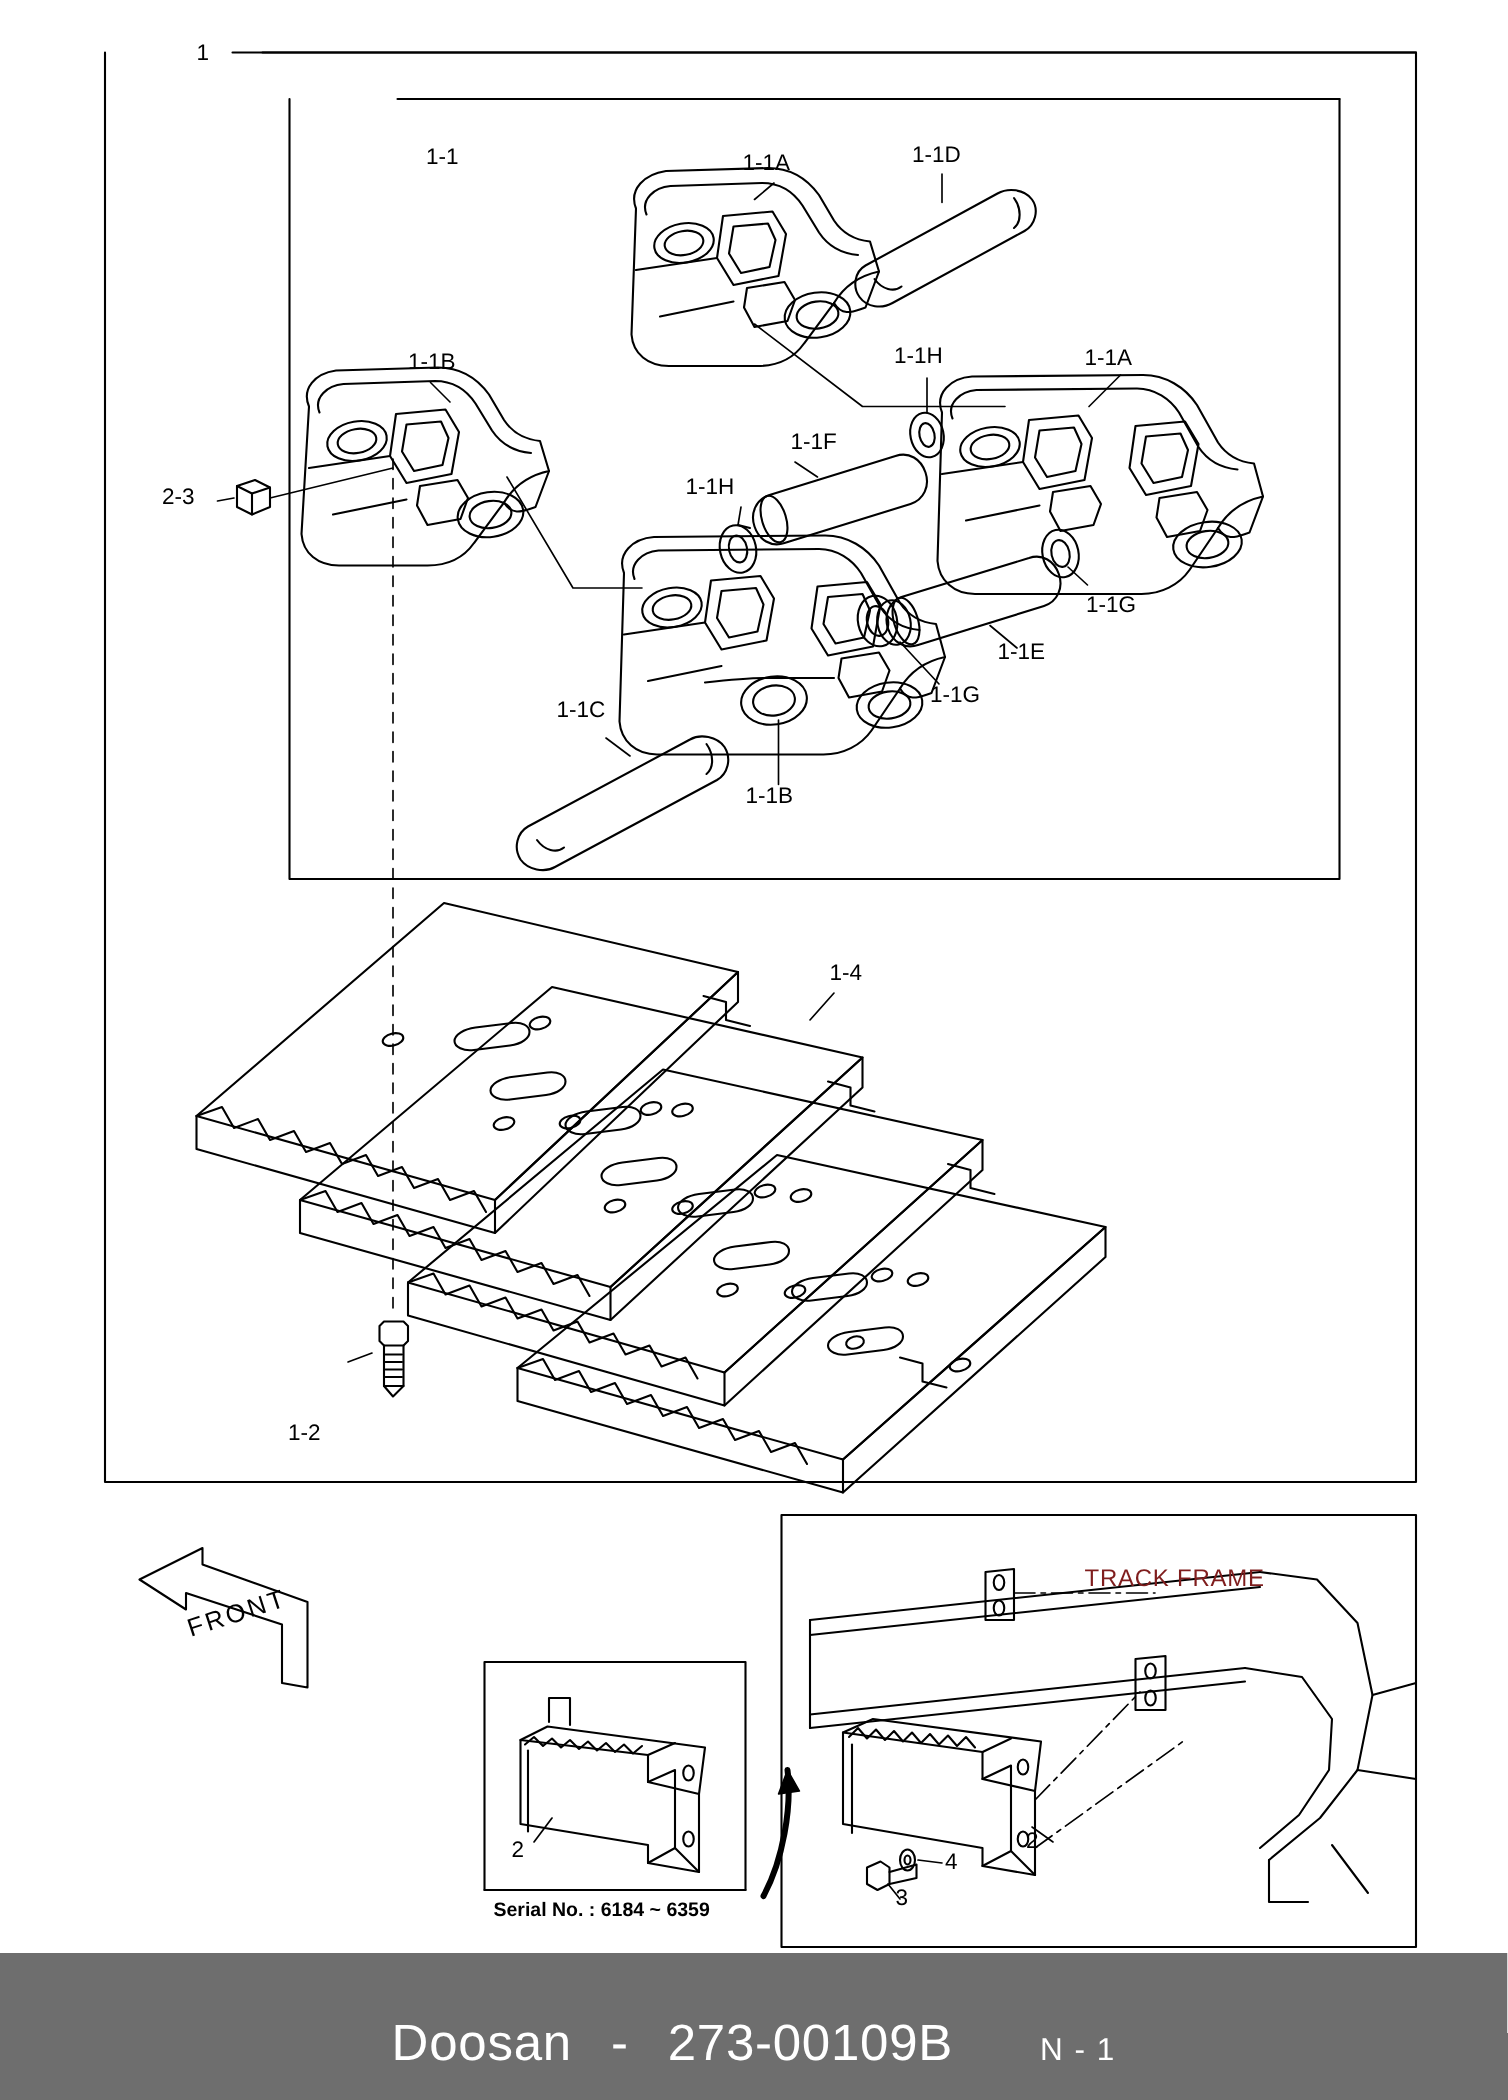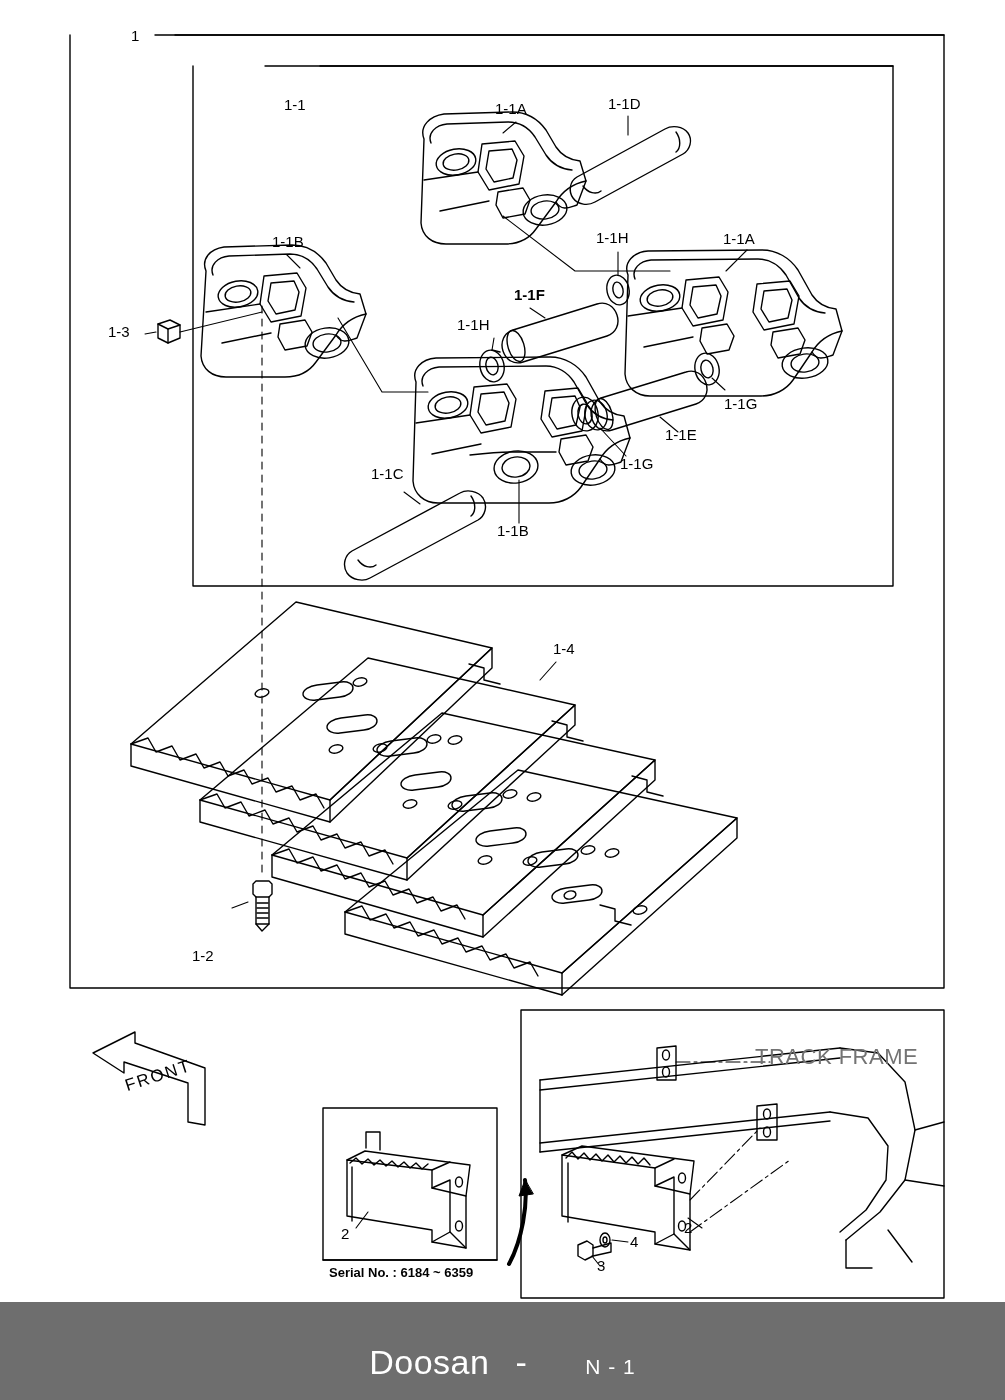--- a/index.html
+++ b/index.html
@@ -65,25 +65,24 @@
     margin-left: 32px;
   }
   .serial-text {
     position: absolute;
     font-size: 13px;
     color: #000;
     white-space: nowrap;
   }
   .trackframe-text {
     position: absolute;
-    font-size: 22px;
+    font-size: 16px;
     letter-spacing: 0.5px;
-    color: #737373;
+    color: #7f1d1d;
     white-space: nowrap;
-    margin-left: 32px;
   }
   .front-text {
     position: absolute;
     font-size: 17px;
     color: #000;
     white-space: nowrap;
     transform: rotate(-18deg);
     letter-spacing: 2px;
   }
 </style>
@@ -417,40 +416,41 @@
     </g>
   </svg>
 
   <div class="lbl" style="left:131px; top:28px;">1</div>
   <div class="lbl" style="left:284px; top:59px;margin-top:38px;">1-1</div>
   <div class="lbl" style="left:495px; top:101px;">1-1A</div>
   <div class="lbl" style="left:608px; top:96px;text-align:center;">1-1D</div>
   <div class="lbl" style="left:272px; top:234px;">1-1B</div>
   <div class="lbl" style="left:596px; top:230px;">1-1H</div>
   <div class="lbl" style="left:723px; top:231px;">1-1A</div>
-  <div class="lbl" style="left:514px; top:287px;font-weight:bold;">1-1F</div>
+  <div class="lbl" style="left:527px; top:287px;">1-1F</div>
   <div class="lbl" style="left:457px; top:317px;">1-1H</div>
-  <div class="lbl" style="left:108px; top:324px;">1-3</div>
+  <div class="lbl" style="left:108px; top:324px;">2-3</div>
   <div class="lbl" style="left:724px; top:396px;">1-1G</div>
   <div class="lbl" style="left:665px; top:427px;">1-1E</div>
   <div class="lbl" style="left:620px; top:456px;">1-1G</div>
   <div class="lbl" style="left:371px; top:466px;">1-1C</div>
   <div class="lbl" style="left:497px; top:523px;">1-1B</div>
   <div class="lbl" style="left:553px; top:641px;text-align:right;">1-4</div>
   <div class="lbl" style="left:192px; top:908px;margin-top:40px;">1-2</div>
   <div class="lbl" style="left:341px; top:1226px;">2</div>
   <div class="lbl" style="left:684px; top:1220px;">2</div>
   <div class="lbl" style="left:597px; top:1258px;">3</div>
   <div class="lbl" style="left:630px; top:1234px;">4</div>
 
   <div class="trackframe-text" style="left:723px; top:1044px;">TRACK FRAME</div>
   <div class="front-text" style="left:124px; top:1066px;">FRONT</div>
   <div class="serial-text" style="left:329px; top:1265px;font-weight:bold;">Serial No. : 6184 ~ 6359</div>
 
   <div class="footer">
     <div class="footer-inner">
       <span class="footer-brand">Doosan</span>
       <span class="footer-brand">-</span>
+      <span class="footer-pn">273-00109B</span>
       <span class="footer-page">N - 1</span>
     </div>
   </div>
 
 </div>
 
 </body></html>

